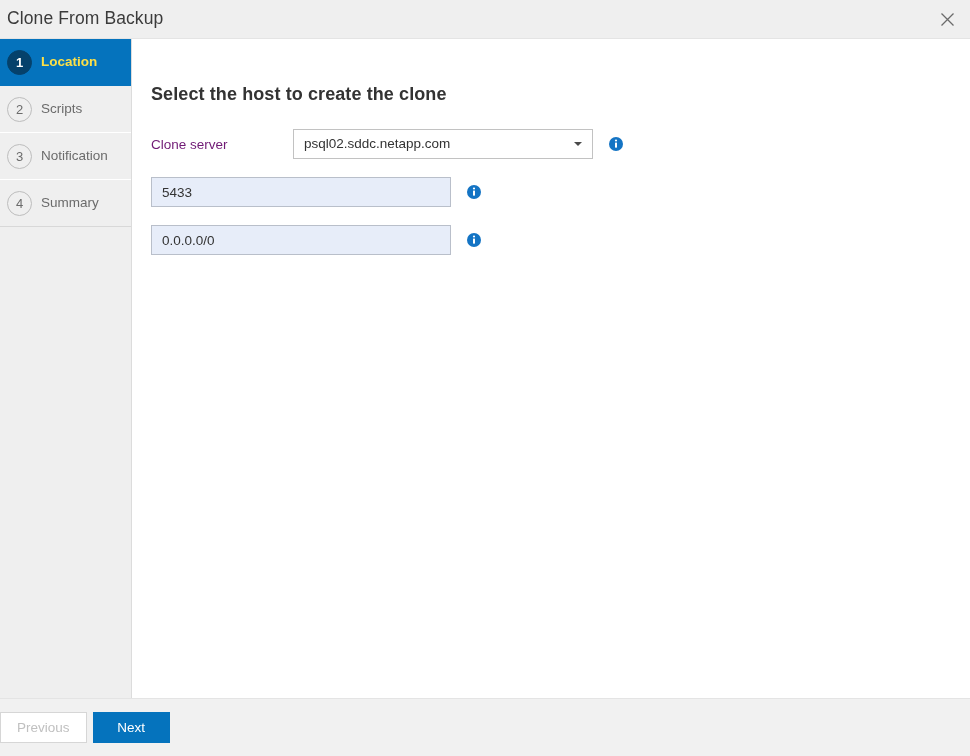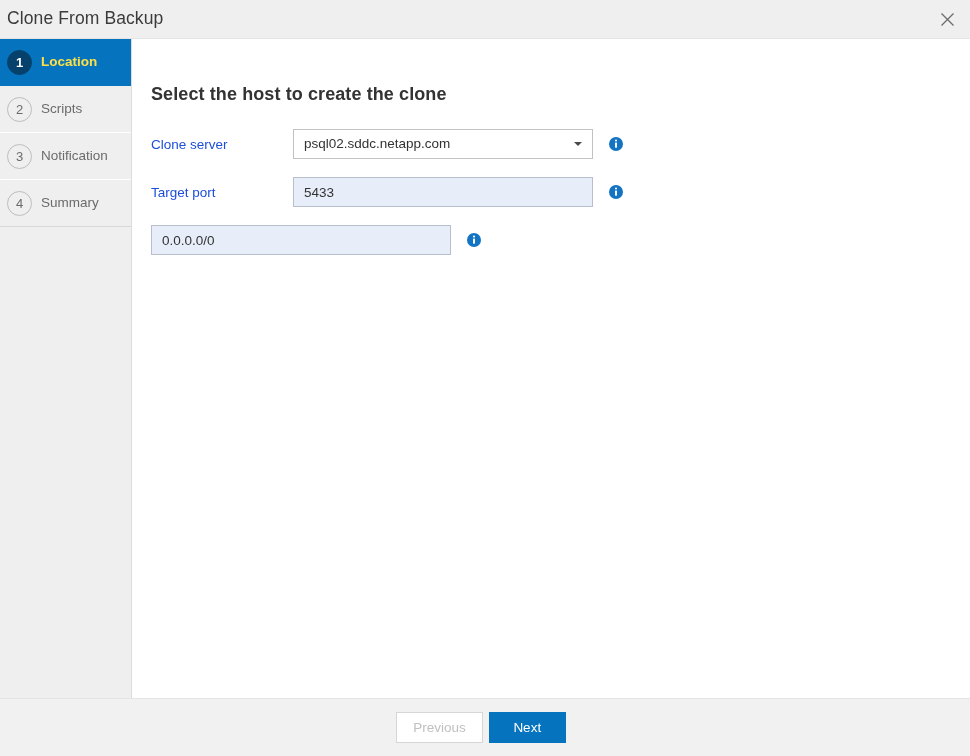--- a/index.html
+++ b/index.html
@@ -136,21 +136,21 @@
 
   .form-row {
     display: flex;
     align-items: flex-start;
     margin-bottom: 18px;
   }
   .form-label {
     width: 142px;
     min-width: 142px;
     font-size: 13.5px;
-    color: #1d4ed8;
+    color: #701a75;
     line-height: 19px;
     padding-top: 6px;
   }
   .field-wrap {
     display: flex;
     align-items: center;
   }
 
   .text-input,
   .select-input {
@@ -203,21 +203,21 @@
   .info-icon svg { display: block; }
 
   
   .footer {
     height: 58px;
     min-height: 58px;
     background: #f1f1f1;
     border-top: 1px solid #e4e4e4;
     display: flex;
     align-items: center;
-    justify-content: center;
+    justify-content: flex-start;
     padding-right: 8px;
     gap: 6px;
   }
   .btn {
     height: 31px;
     min-width: 77px;
     padding: 0 16px;
     font-size: 13.5px;
     font-family: "Liberation Sans", "DejaVu Sans", sans-serif;
     border-radius: 0;
@@ -293,21 +293,20 @@
             <svg width="14" height="14" viewBox="0 0 14 14">
               <circle cx="7" cy="7" r="7" fill="#1474c4"></circle>
               <circle cx="7" cy="3.5" r="1.1" fill="#ffffff"></circle>
               <rect x="6" y="5.6" width="2" height="5" fill="#ffffff"></rect>
             </svg>
           </span>
         </div>
       </div>
 
       <div class="form-row">
-        <div class="form-label">Target port</div>
         <div class="field-wrap">
           <input class="text-input" type="text" value="5433" style="">
           <span class="info-icon">
             <svg width="14" height="14" viewBox="0 0 14 14">
               <circle cx="7" cy="7" r="7" fill="#1474c4"></circle>
               <circle cx="7" cy="3.5" r="1.1" fill="#ffffff"></circle>
               <rect x="6" y="5.6" width="2" height="5" fill="#ffffff"></rect>
             </svg>
           </span>
         </div>

